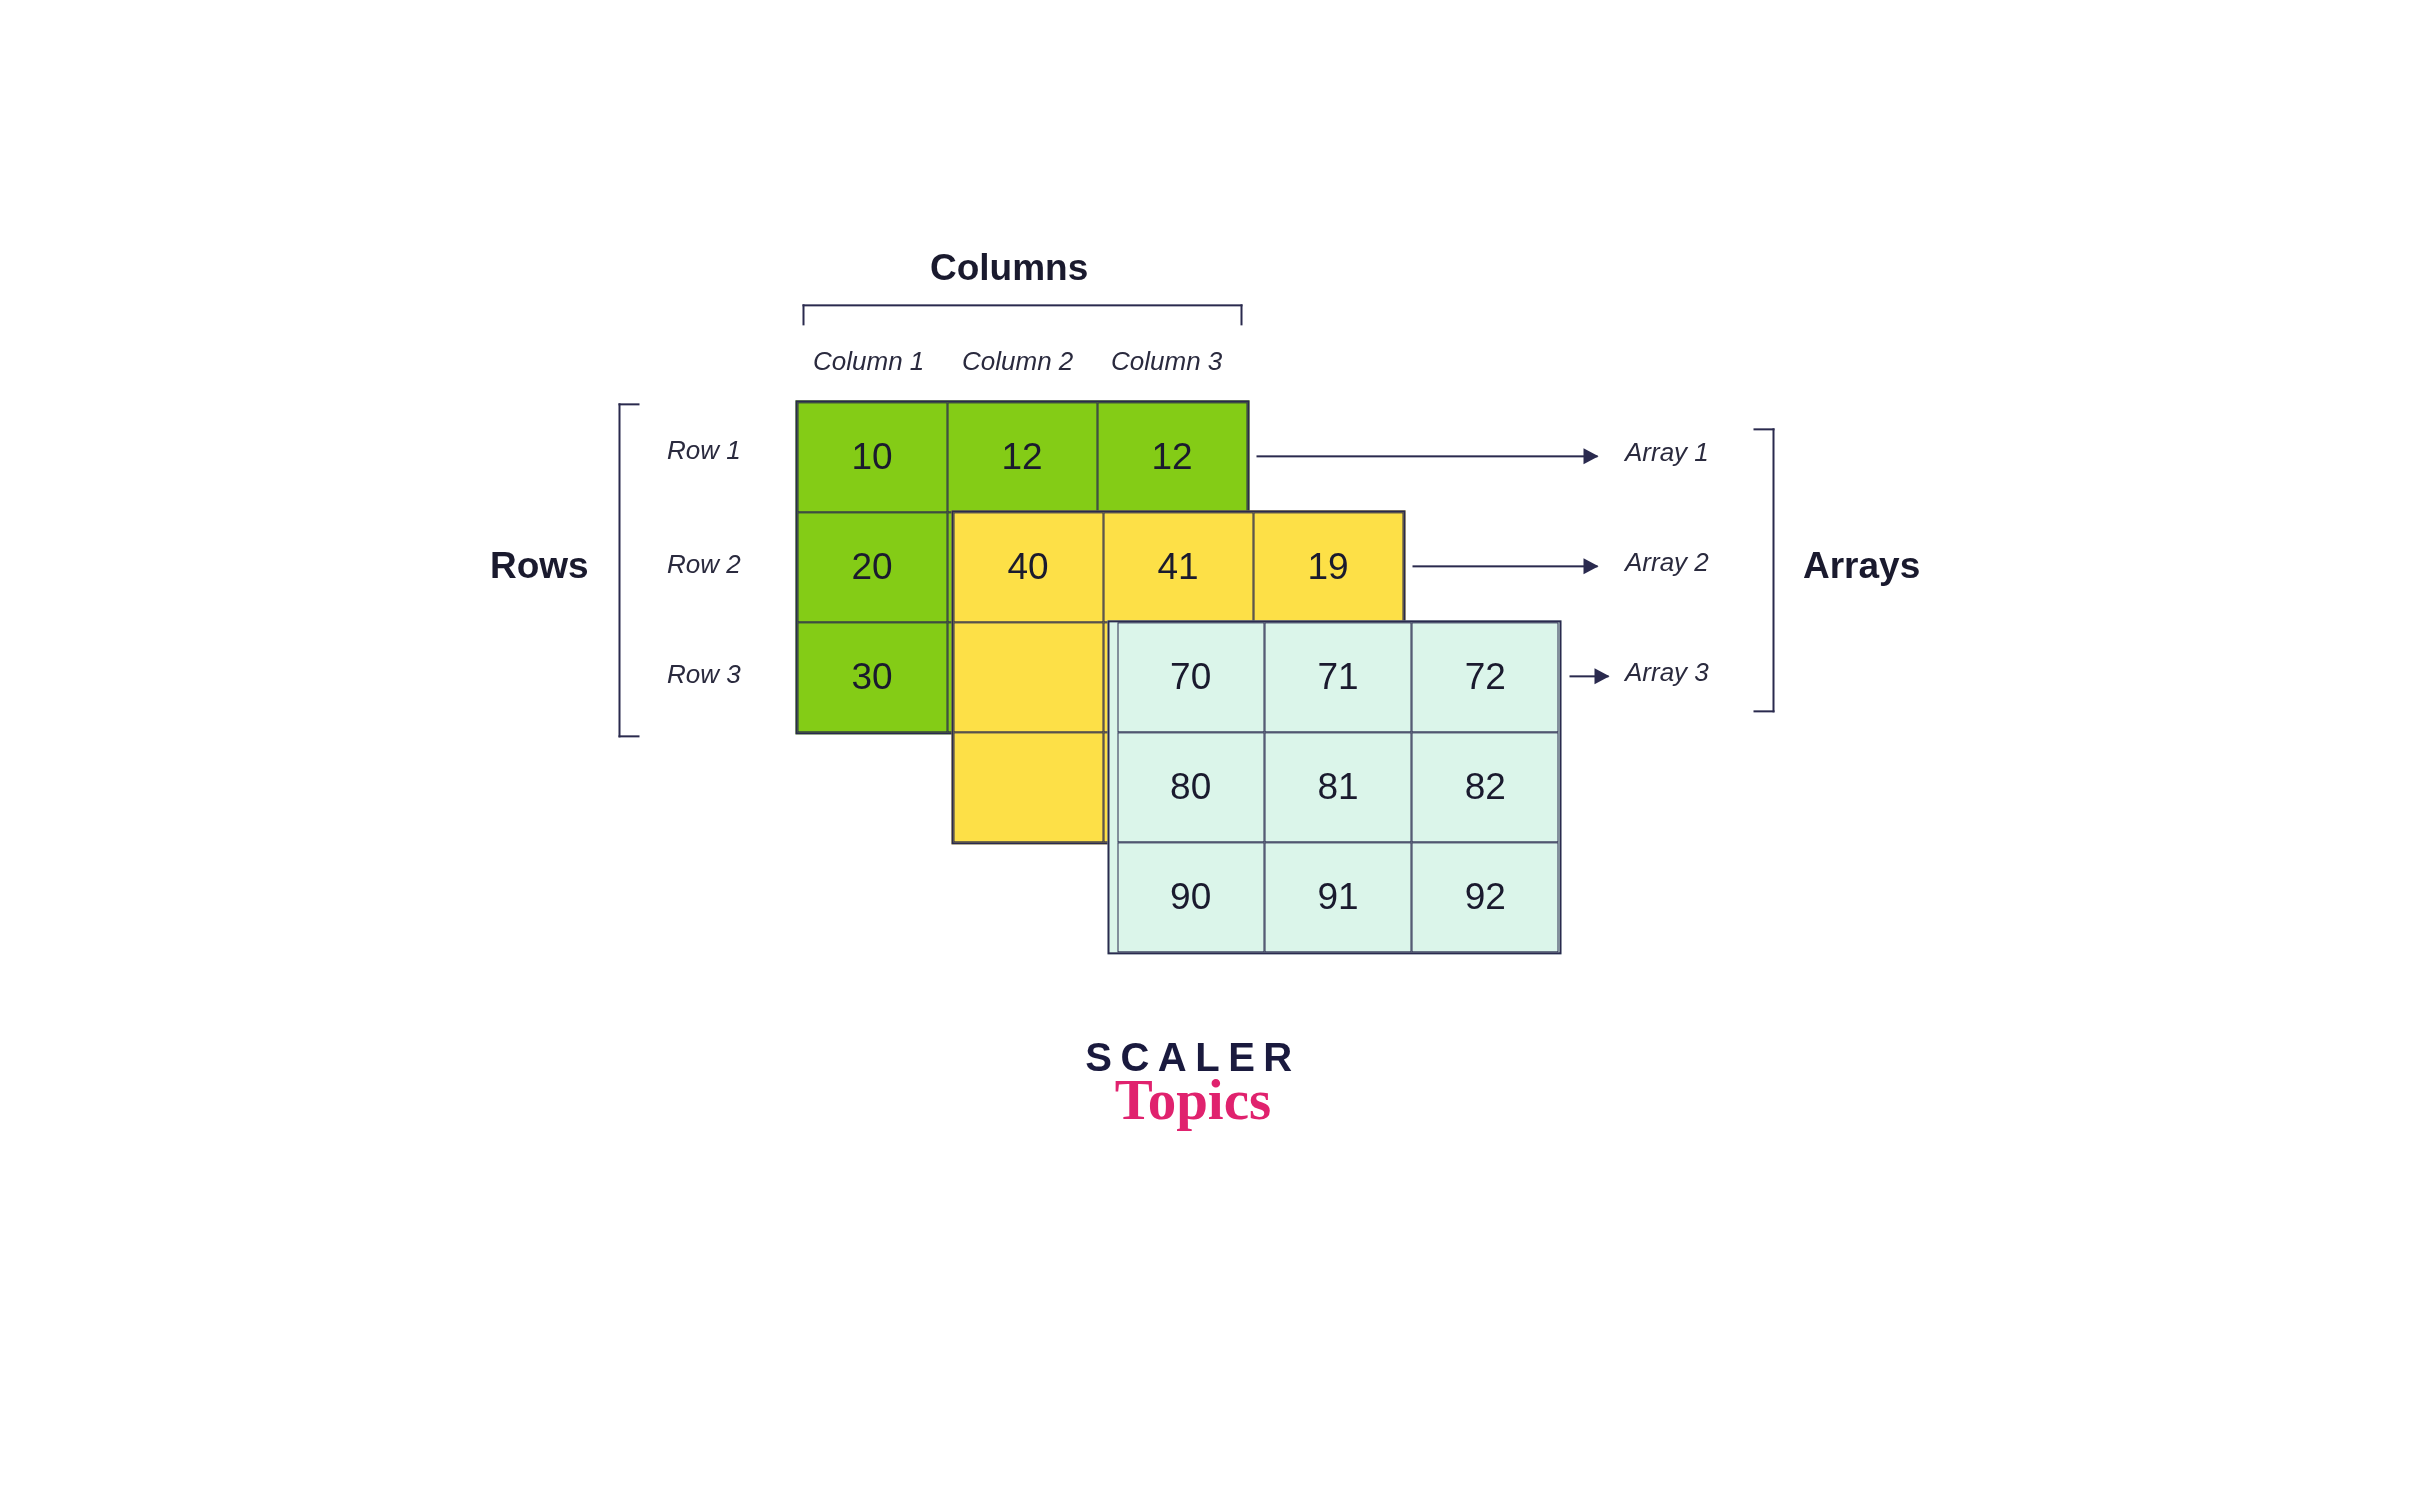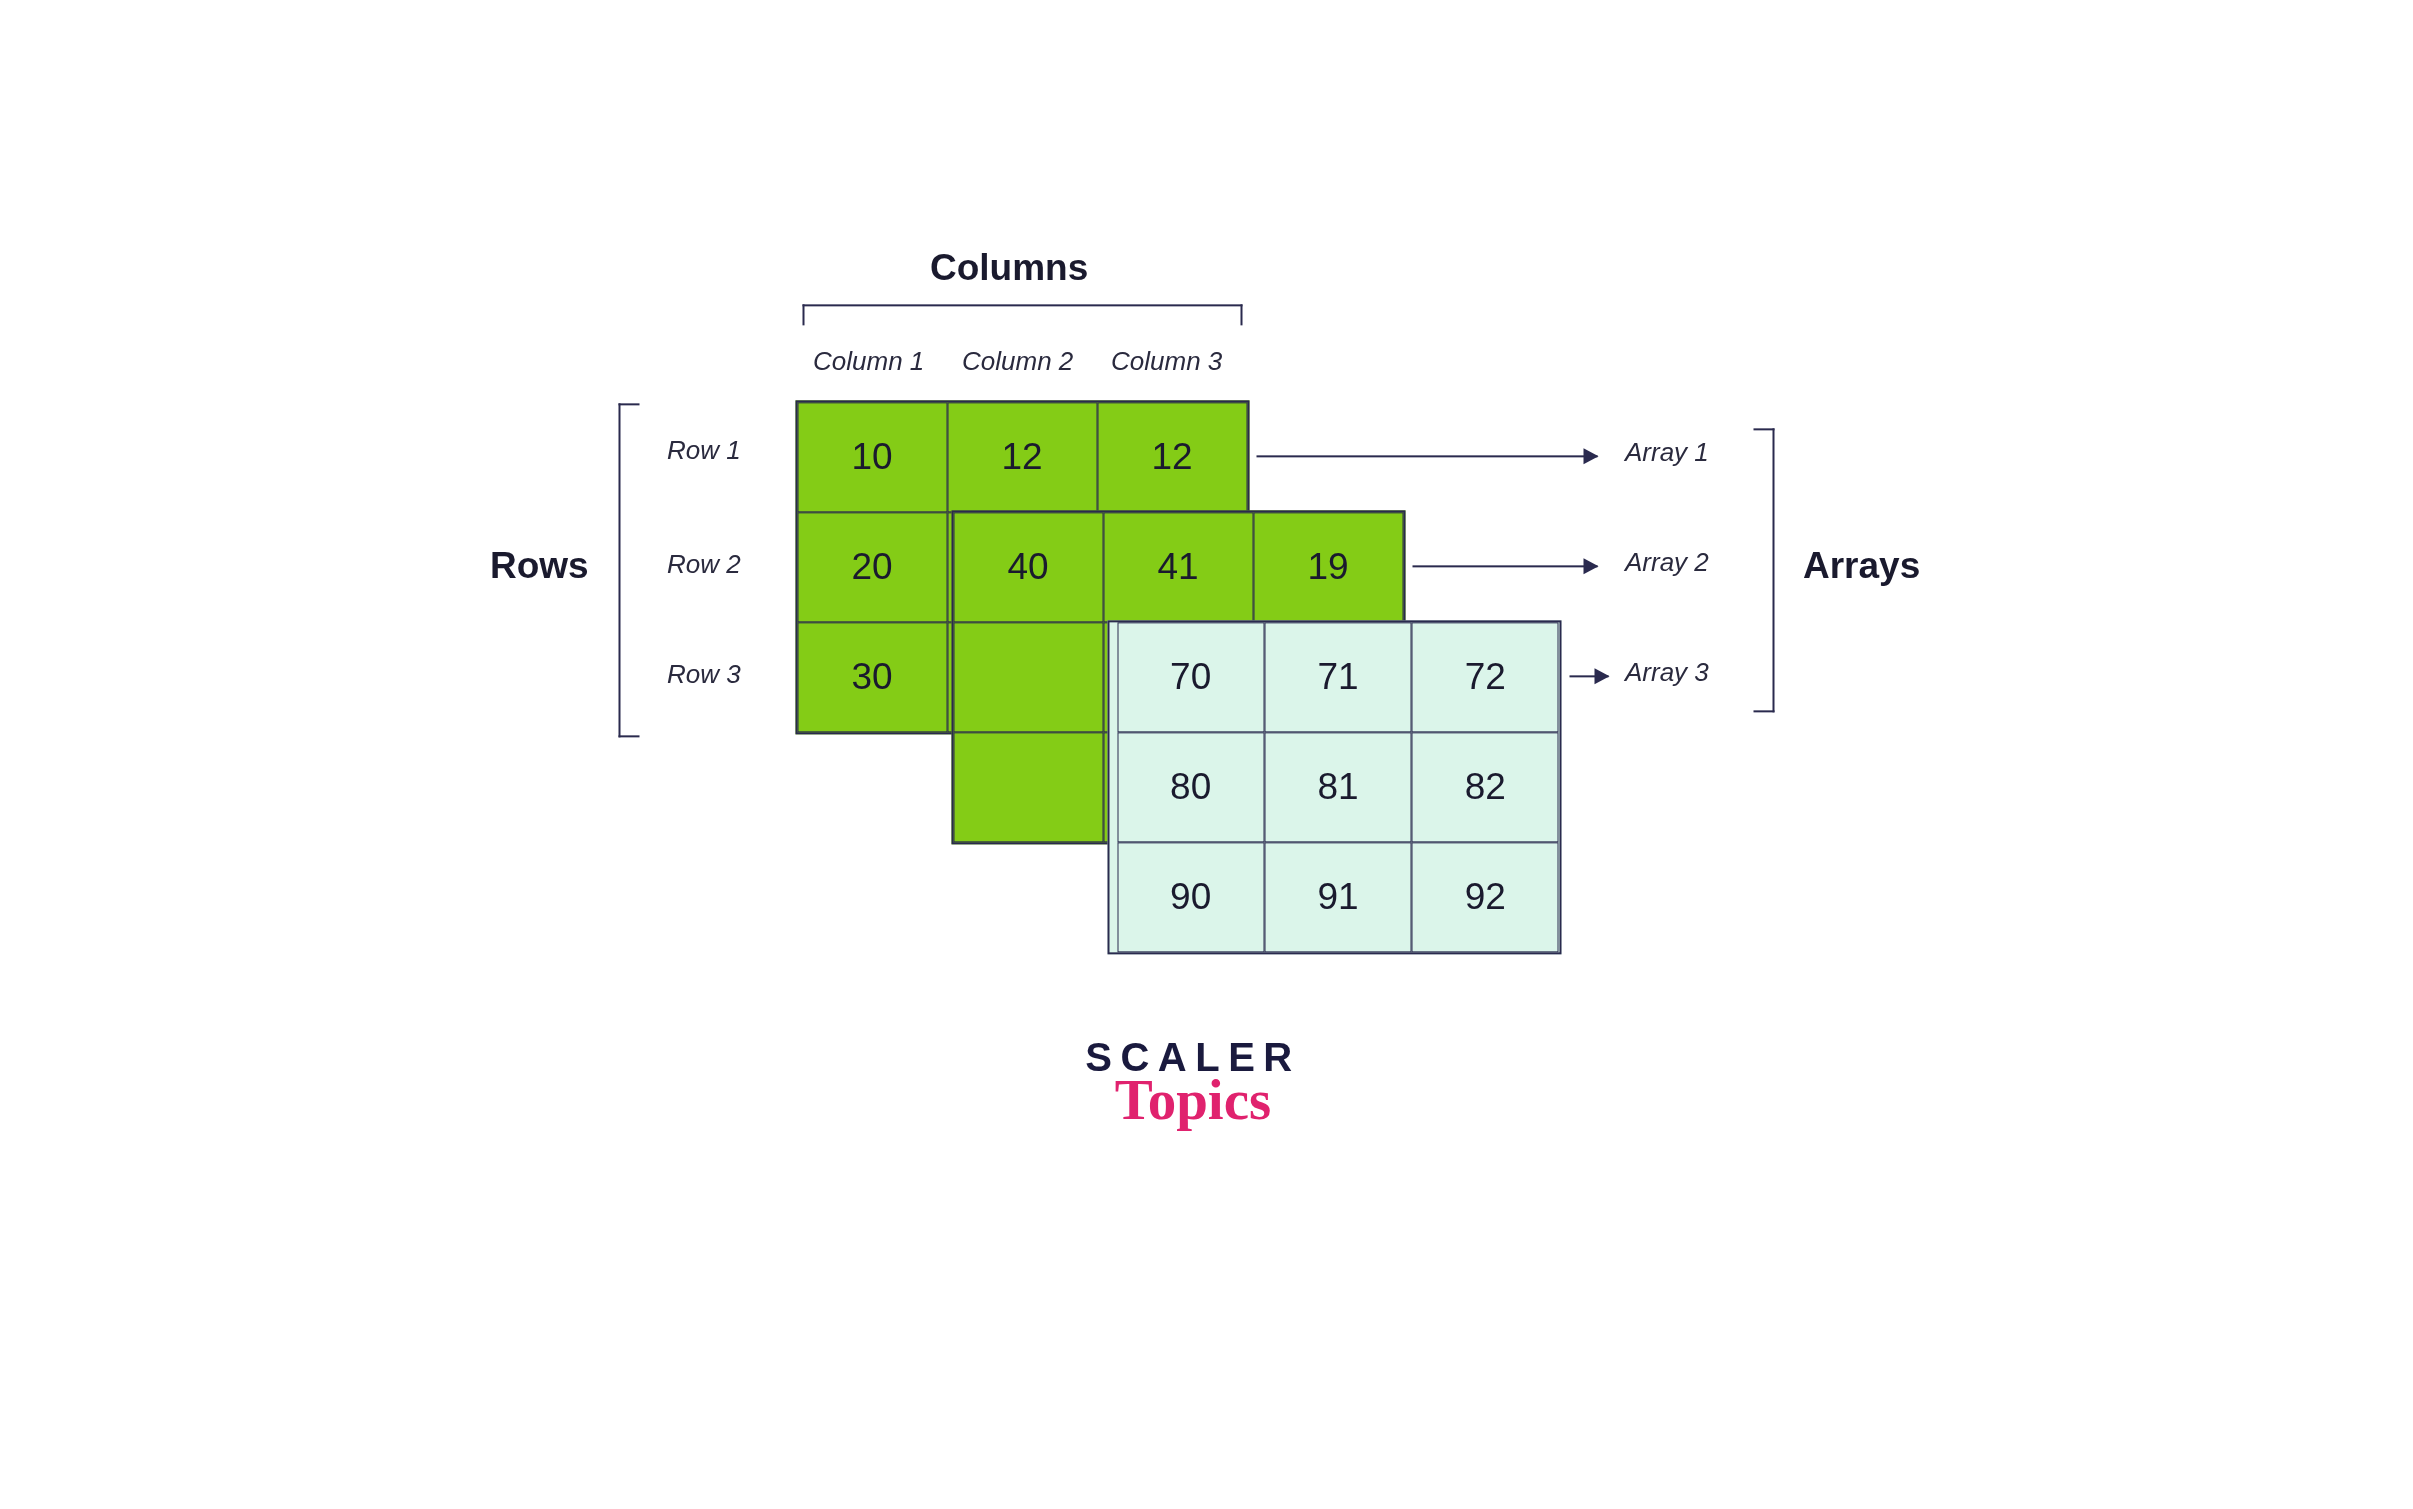--- a/index.html
+++ b/index.html
@@ -65,21 +65,21 @@
   }
   .cell {
     border: 1.1px solid #2a2a4e;
     display: flex;
     align-items: center;
     justify-content: center;
     font-size: 37px;
     color: #1a1a2e;
   }
   .grid-pink { background: #84cc16; text-align: right; }
-  .grid-purple { background: #84cc16; }
+  .grid-purple { background: #fde047; }
   .grid-mint { background: #dbf5ea; padding-left: 8px; }
 
   
   .arrow {
     position: absolute;
     height: 2.1px;
     background: #2a2a4e;
   }
   .arrow::after {
     content: "";

